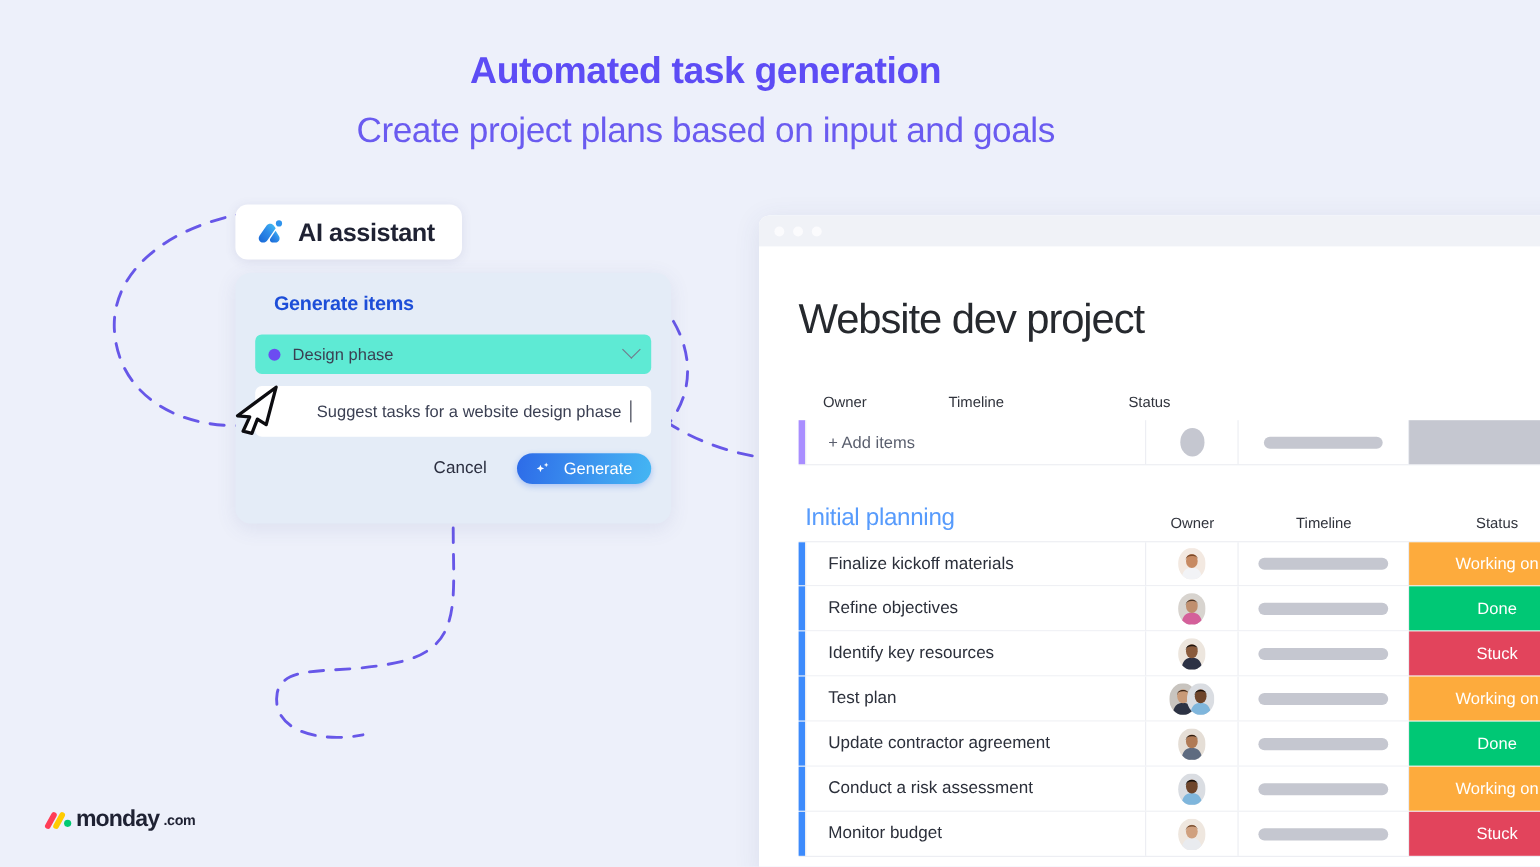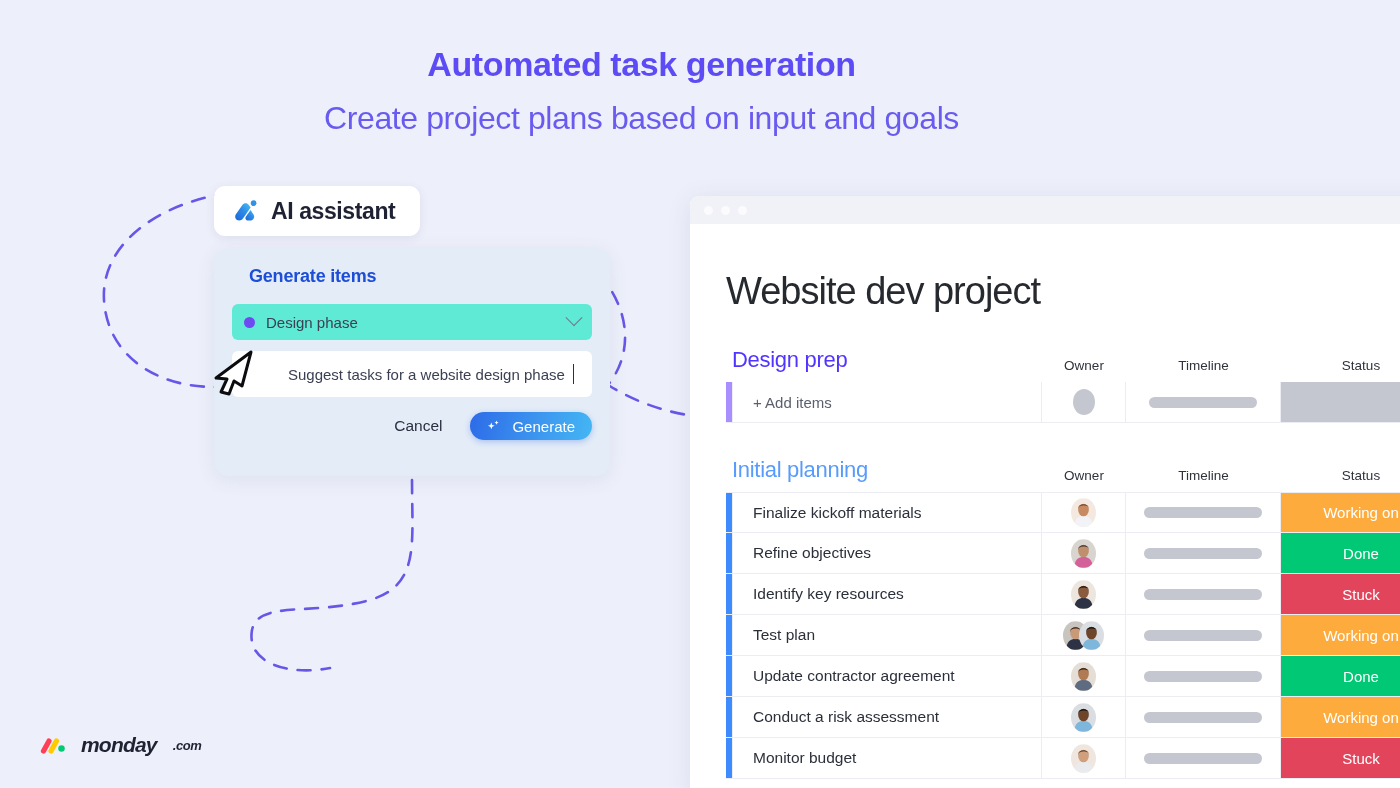--- a/index.html
+++ b/index.html
@@ -214,21 +214,21 @@
   .avatar {
     width: 25px; height: 29px; border-radius: 50%;
     overflow: hidden; display: block;
   }
   .avatar-pair { display: flex; align-items: center; }
   .avatar-pair .avatar:nth-child(2) { margin-left: -9px; }
 
   
   .monday {
     position: absolute; left: 40px; top: 733px;
-    display: flex; align-items: center; gap: 15px; font-style: italic;
+    display: flex; align-items: center; gap: 3px;
   }
   .monday-word {
     font-size: 21px; font-weight: 800; color: #1F2233; letter-spacing: -0.8px;
   }
   .monday-com {
     font-size: 13px; font-weight: 700; color: #1F2233; letter-spacing: -0.4px;
     margin-left: 1px;
   }
 </style>
 </head>
@@ -300,21 +300,20 @@
       <span class="tb-dot"></span>
       <span class="tb-dot"></span>
       <span class="tb-dot"></span>
     </div>
 
     <div class="board-body">
       <div class="board-title">Website dev project</div>
 
       <div class="group">
         <div class="group-header">
-          <div class="group-name" style="color: rgb(80, 52, 255);">Design prep</div>
           <div class="col-head col-owner">Owner</div>
           <div class="col-head col-timeline">Timeline</div>
           <div class="col-head col-status">Status</div>
         </div>
         <div class="row">
           <div class="row-marker" style="background: rgb(169, 142, 255);"></div>
           <div class="cell-name">
             <span class="add-items">+ Add items</span>
           </div>
           <div class="cell-owner">

